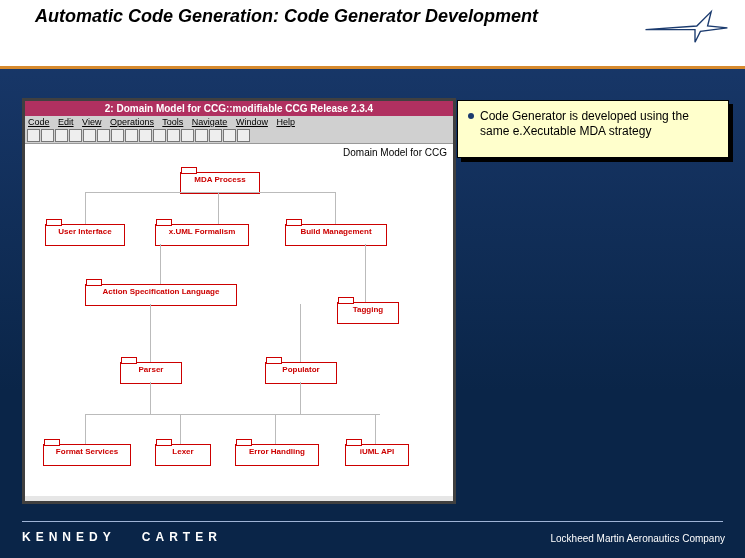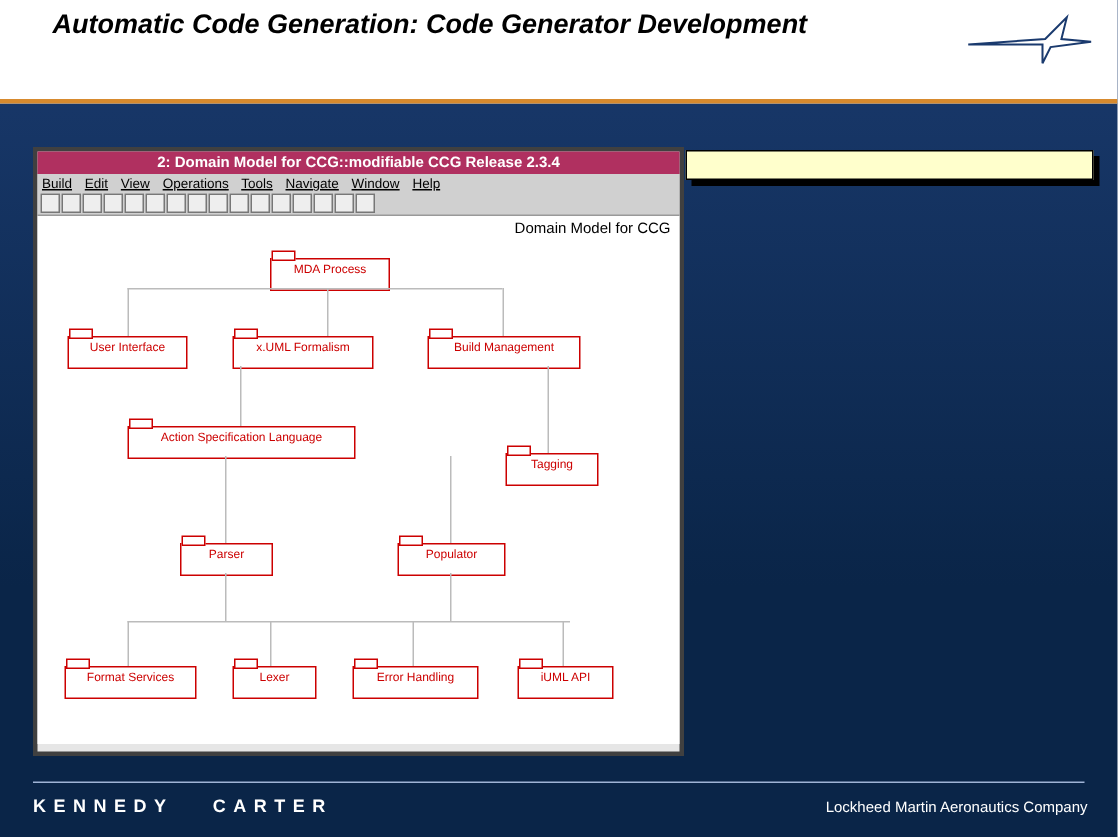--- a/index.html
+++ b/index.html
@@ -12,21 +12,21 @@
 
 
 .winwrap{position:absolute;left:22px;top:98px;width:428px;height:400px;background:#e6e6e6;border:3px solid #404040;font-size:9px}
 .wintitle{background:#b03060;color:#fff;font-weight:bold;text-align:center;padding:2px 0;font-size:10px}
 .menubar{background:#d0d0d0;padding:1px 3px;font-size:9px}
 .menubar span{margin-right:6px;text-decoration:underline}
 .toolbar{background:#d0d0d0;padding:1px 2px;border-bottom:1px solid #999;font-size:8px;line-height:12px}
 .toolbar .ic{display:inline-block;width:11px;height:11px;border:1px solid #777;margin-right:1px;vertical-align:middle;background:#eee}
 .canvas{position:relative;background:#fff;height:352px}
 .canvastitle{position:absolute;right:6px;top:3px;font-weight:normal;font-size:10px}
-.pkg{position:absolute;border:1px solid #c00;font-size:8px;color:#c00;font-weight:normal;text-align:center;background:#fff}
+.pkg{position:absolute;border:1px solid #c00;font-size:8px;color:#c00;font-weight:bold;text-align:center;background:#fff}
 .pkg .tab{position:absolute;left:0;top:-6px;width:14px;height:5px;border:1px solid #c00;background:#fff}
 .pkgname{padding:3px 2px 2px 2px;line-height:1}
 
 .arr{position:absolute;background:#bbb}
 .arrh{height:1px}
 .arrv{width:1px}
 
 
 .infobox{position:absolute;right:16px;top:100px;width:250px;background:#ffffcc;border:1px solid #000;padding:8px 10px 10px 10px;font-size:12px;box-shadow:4px 4px 0 #000}
 .infobox h3{margin:0 0 6px 0;font-size:13px;text-decoration:underline}
@@ -46,21 +46,21 @@
 <div class="header">
   <span class="header-title">Automatic Code Generation: Code Generator Development</span>
   <svg class="star" viewBox="0 0 100 40">
     <path d="M5 24 L62 20 L78 4 L74 20 L96 22 L66 26 L60 38 L60 24 Z" fill="none" stroke="#1a3a6e" stroke-width="1.5"></path>
   </svg>
 </div>
 
 <div class="winwrap">
   <div class="wintitle">2: Domain Model for CCG::modifiable CCG Release 2.3.4</div>
   <div class="menubar">
-    <span>Build</span>
+    <span>Code</span>
     <span>Edit</span>
     <span>View</span>
     <span>Operations</span>
     <span>Tools</span>
     <span>Navigate</span>
     <span>Window</span>
     <span>Help</span>
   </div>
   <div class="toolbar">
     <span class="ic"></span><span class="ic"></span><span class="ic"></span><span class="ic"></span><span class="ic"></span><span class="ic"></span><span class="ic"></span><span class="ic"></span><span class="ic"></span><span class="ic"></span><span class="ic"></span><span class="ic"></span><span class="ic"></span><span class="ic"></span><span class="ic"></span><span class="ic"></span>
@@ -135,20 +135,21 @@
     <div class="arr arrv" style="left:250px;top:270px;height:30px"></div>
     <div class="arr arrv" style="left:350px;top:270px;height:30px"></div>
     <div class="arr arrv" style="left:125px;top:238px;height:32px"></div>
     <div class="arr arrv" style="left:275px;top:238px;height:32px"></div>
     <div class="arr arrh" style="left:60px;top:270px;width:65px"></div>
   </div>
 </div>
 
 <div class="infobox">
   <ul>
+    <li>Code Generator is developed using the same e.Xecutable MDA strategy</li>
   </ul>
 </div>
 
 <div class="rule"></div>
 <div class="brand">
   <span>KENNEDY</span>
   <span class="c">CARTER</span>
 </div>
 <div class="copyright">Lockheed Martin Aeronautics Company</div>
 

